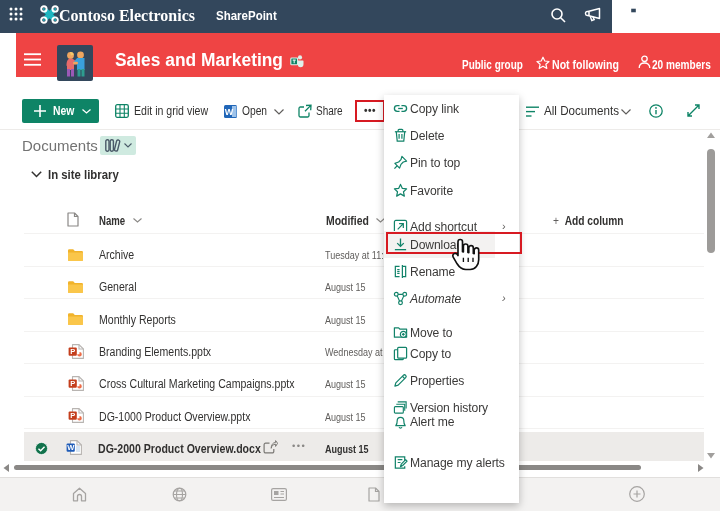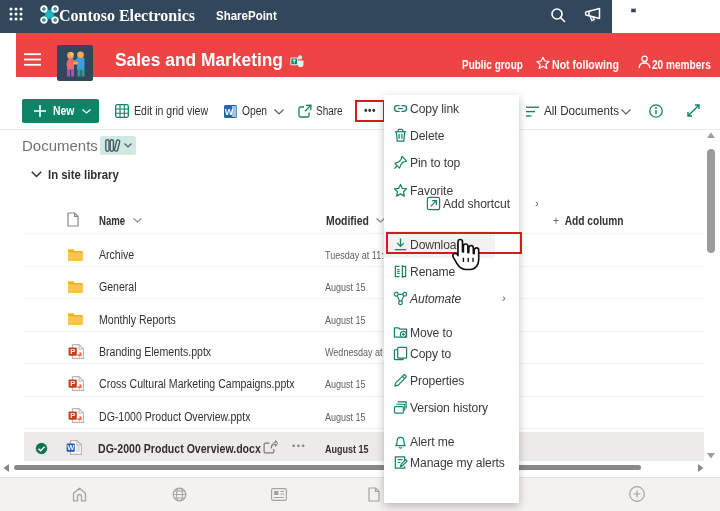--- a/index.html
+++ b/index.html
@@ -387,21 +387,21 @@
           </g>
         </svg>
       <span class="txt">Pin to top</span>
     </div>
     <div class="mi" style="top:81.6px;text-decoration:underline;">
       <svg class="ico" viewBox="0 0 16 16">
           <path d="M8 1.5 L10 5.8 L14.5 6.3 L11.2 9.4 L12.1 14 L8 11.6 L3.9 14 L4.8 9.4 L1.5 6.3 L6 5.8 Z" fill="none" stroke="#12836a" stroke-width="1.3" stroke-linejoin="round"></path>
         </svg>
       <span class="txt">Favorite</span>
     </div>
-    <div class="mi" style="top:95px;margin-left:33px;">
+    <div class="mi" style="top:118px;">
       <svg class="ico" viewBox="0 0 16 16">
           <g fill="none" stroke="#12836a" stroke-width="1.3">
             <rect x="1.5" y="1.5" width="13" height="13" rx="1.5"></rect>
             <path d="M5 11 L11 5 M6.5 5 H11 V9.5"></path>
           </g>
         </svg>
       <span class="txt">Add shortcut</span>
         <span class="chev">›</span>
     </div>
     <div class="mi" style="top:136px; background:#f3f2f1;">
@@ -466,21 +466,21 @@
     <div class="mi" style="top:299.2px;">
       <svg class="ico" viewBox="0 0 16 16">
           <g fill="none" stroke="#12836a" stroke-width="1.2">
             <path d="M5 2 H14 V9"></path>
             <path d="M3.5 4.5 H12.5 V11.5"></path>
             <rect x="1.5" y="7" width="9.5" height="7" rx="1"></rect>
           </g>
         </svg>
       <span class="txt">Version history</span>
     </div>
-    <div class="mi" style="top:333px;padding-left:14px;">
+    <div class="mi" style="top:313px;padding-left:14px;">
       <svg class="ico" viewBox="0 0 16 16">
           <g fill="none" stroke="#12836a" stroke-width="1.3">
             <path d="M3 12.5 C4 11.5 4.5 10.5 4.5 7 A3.5 3.5 0 0 1 11.5 7 C11.5 10.5 12 11.5 13 12.5 Z" stroke-linejoin="round"></path>
             <path d="M6.5 14 A1.6 1.6 0 0 0 9.5 14"></path>
           </g>
         </svg>
       <span class="txt">Alert me</span>
     </div>
     <div class="mi" style="top:353.6px;">
       <svg class="ico" viewBox="0 0 16 16">

